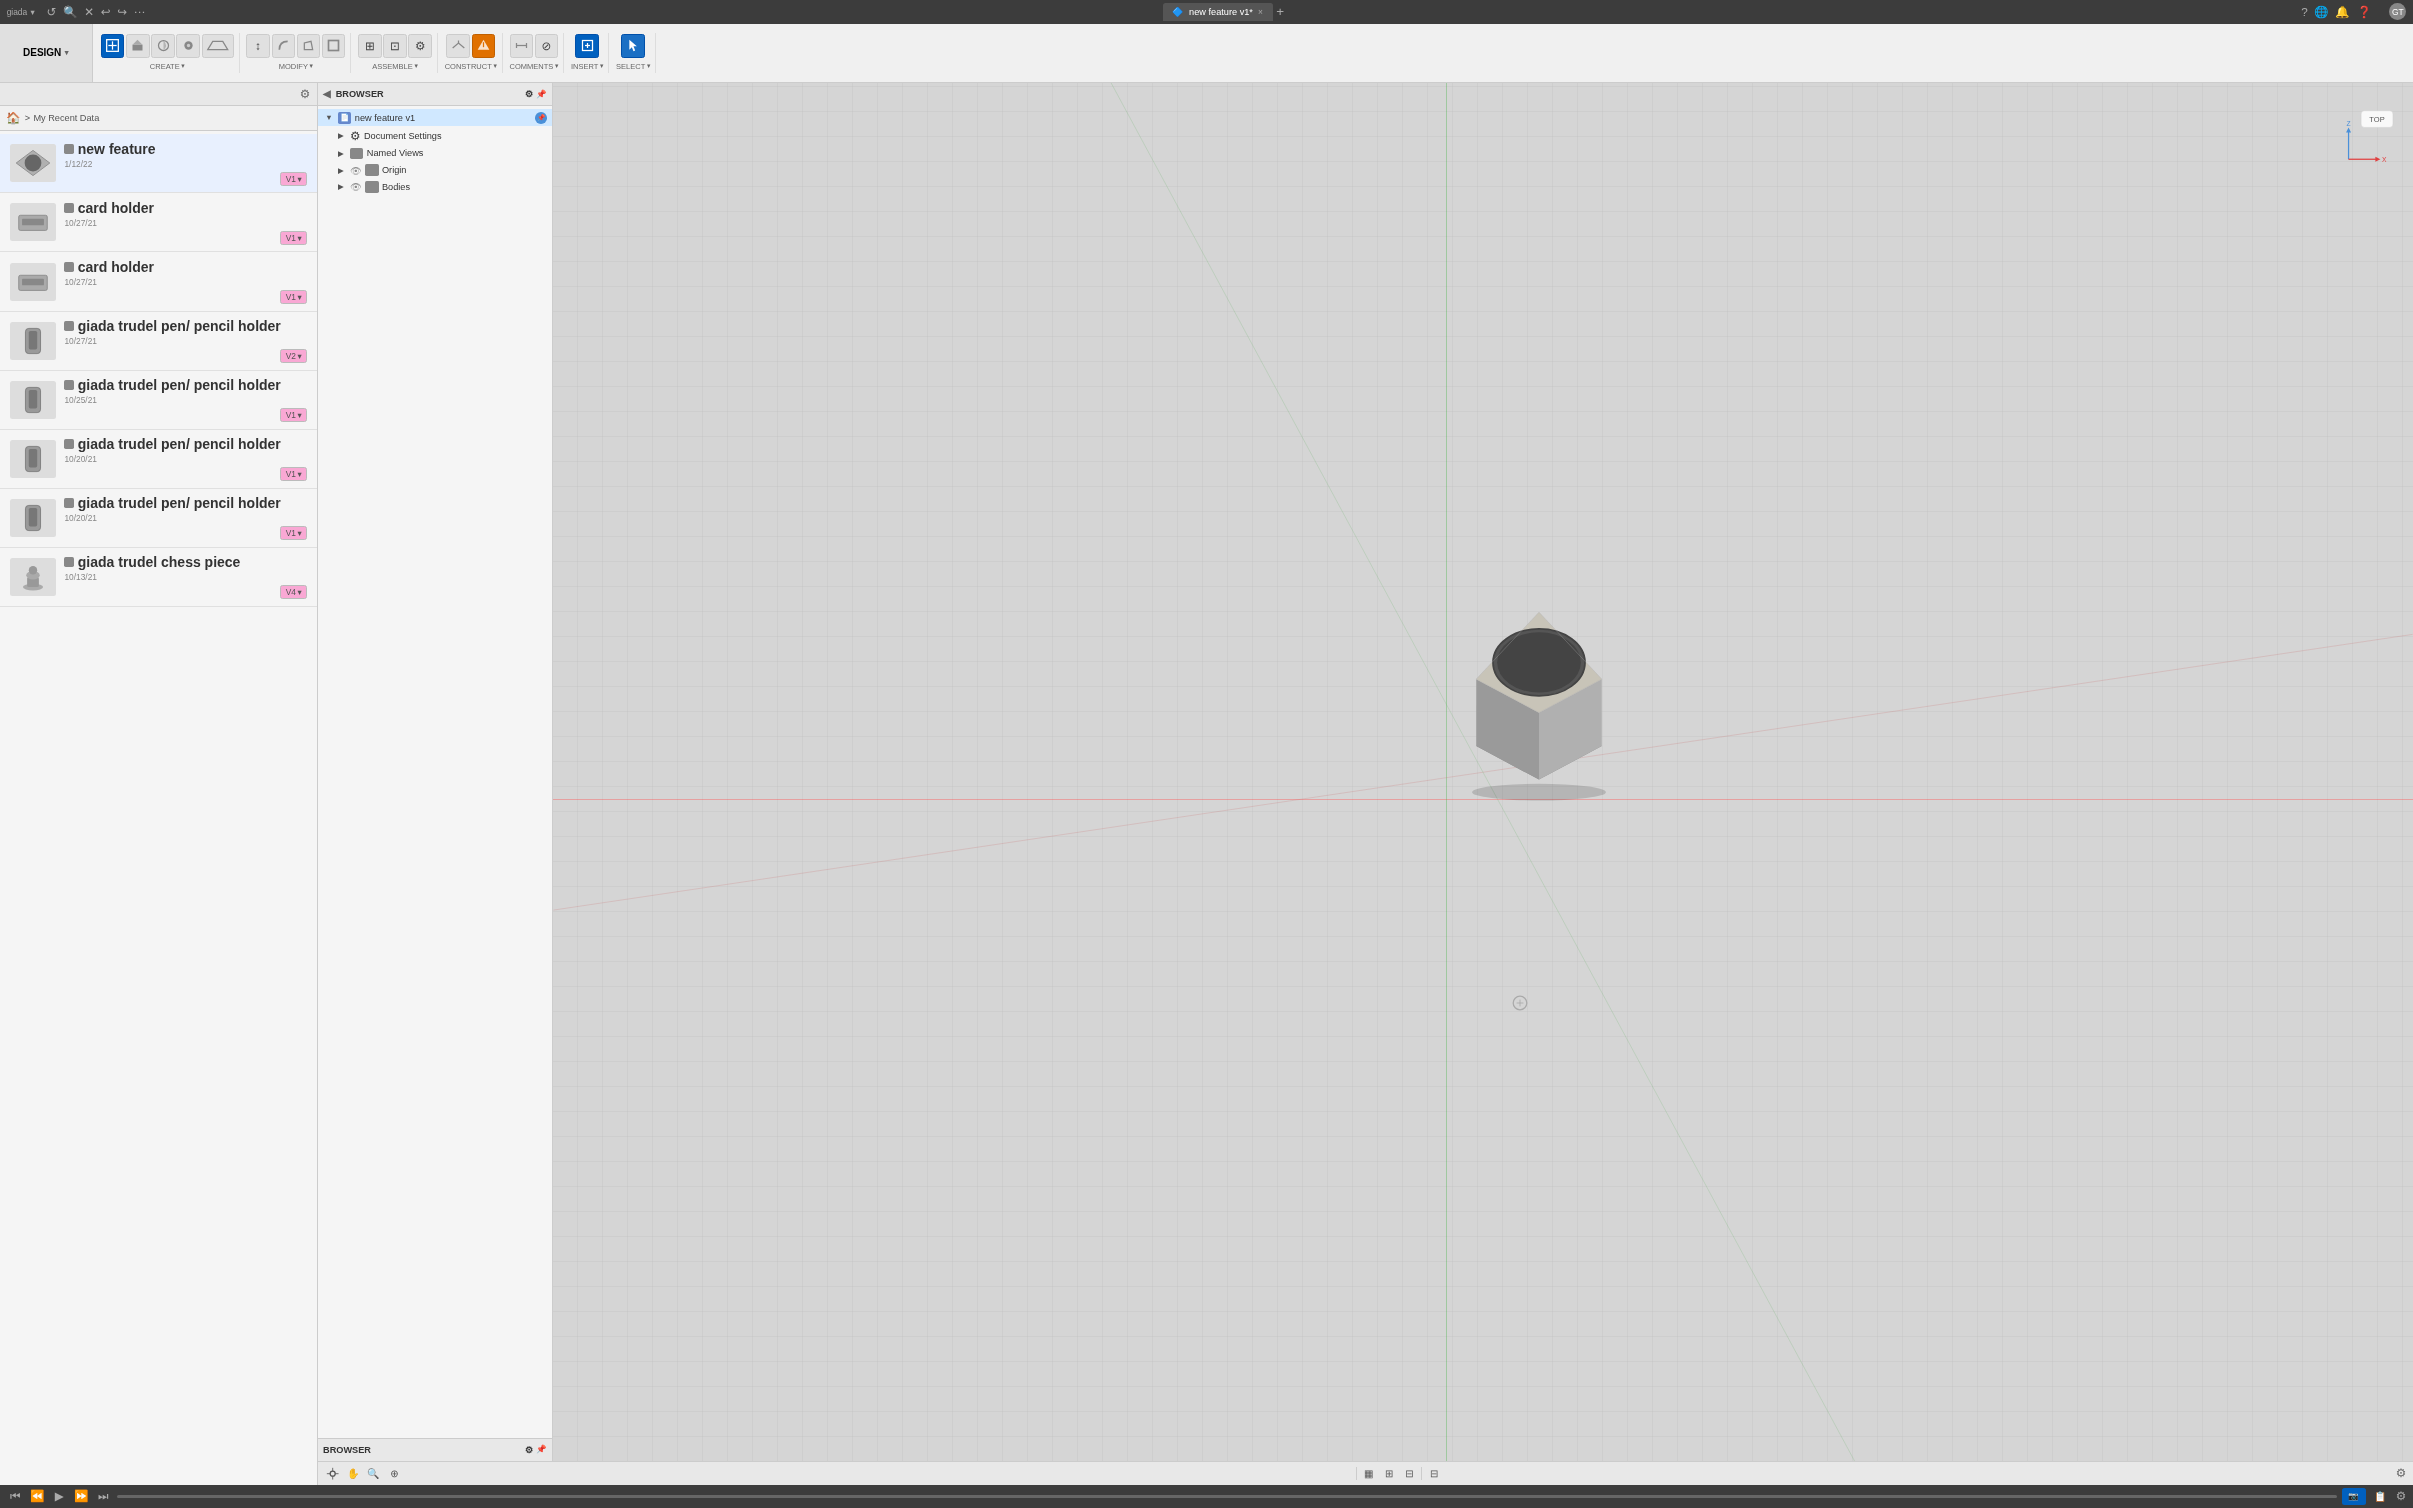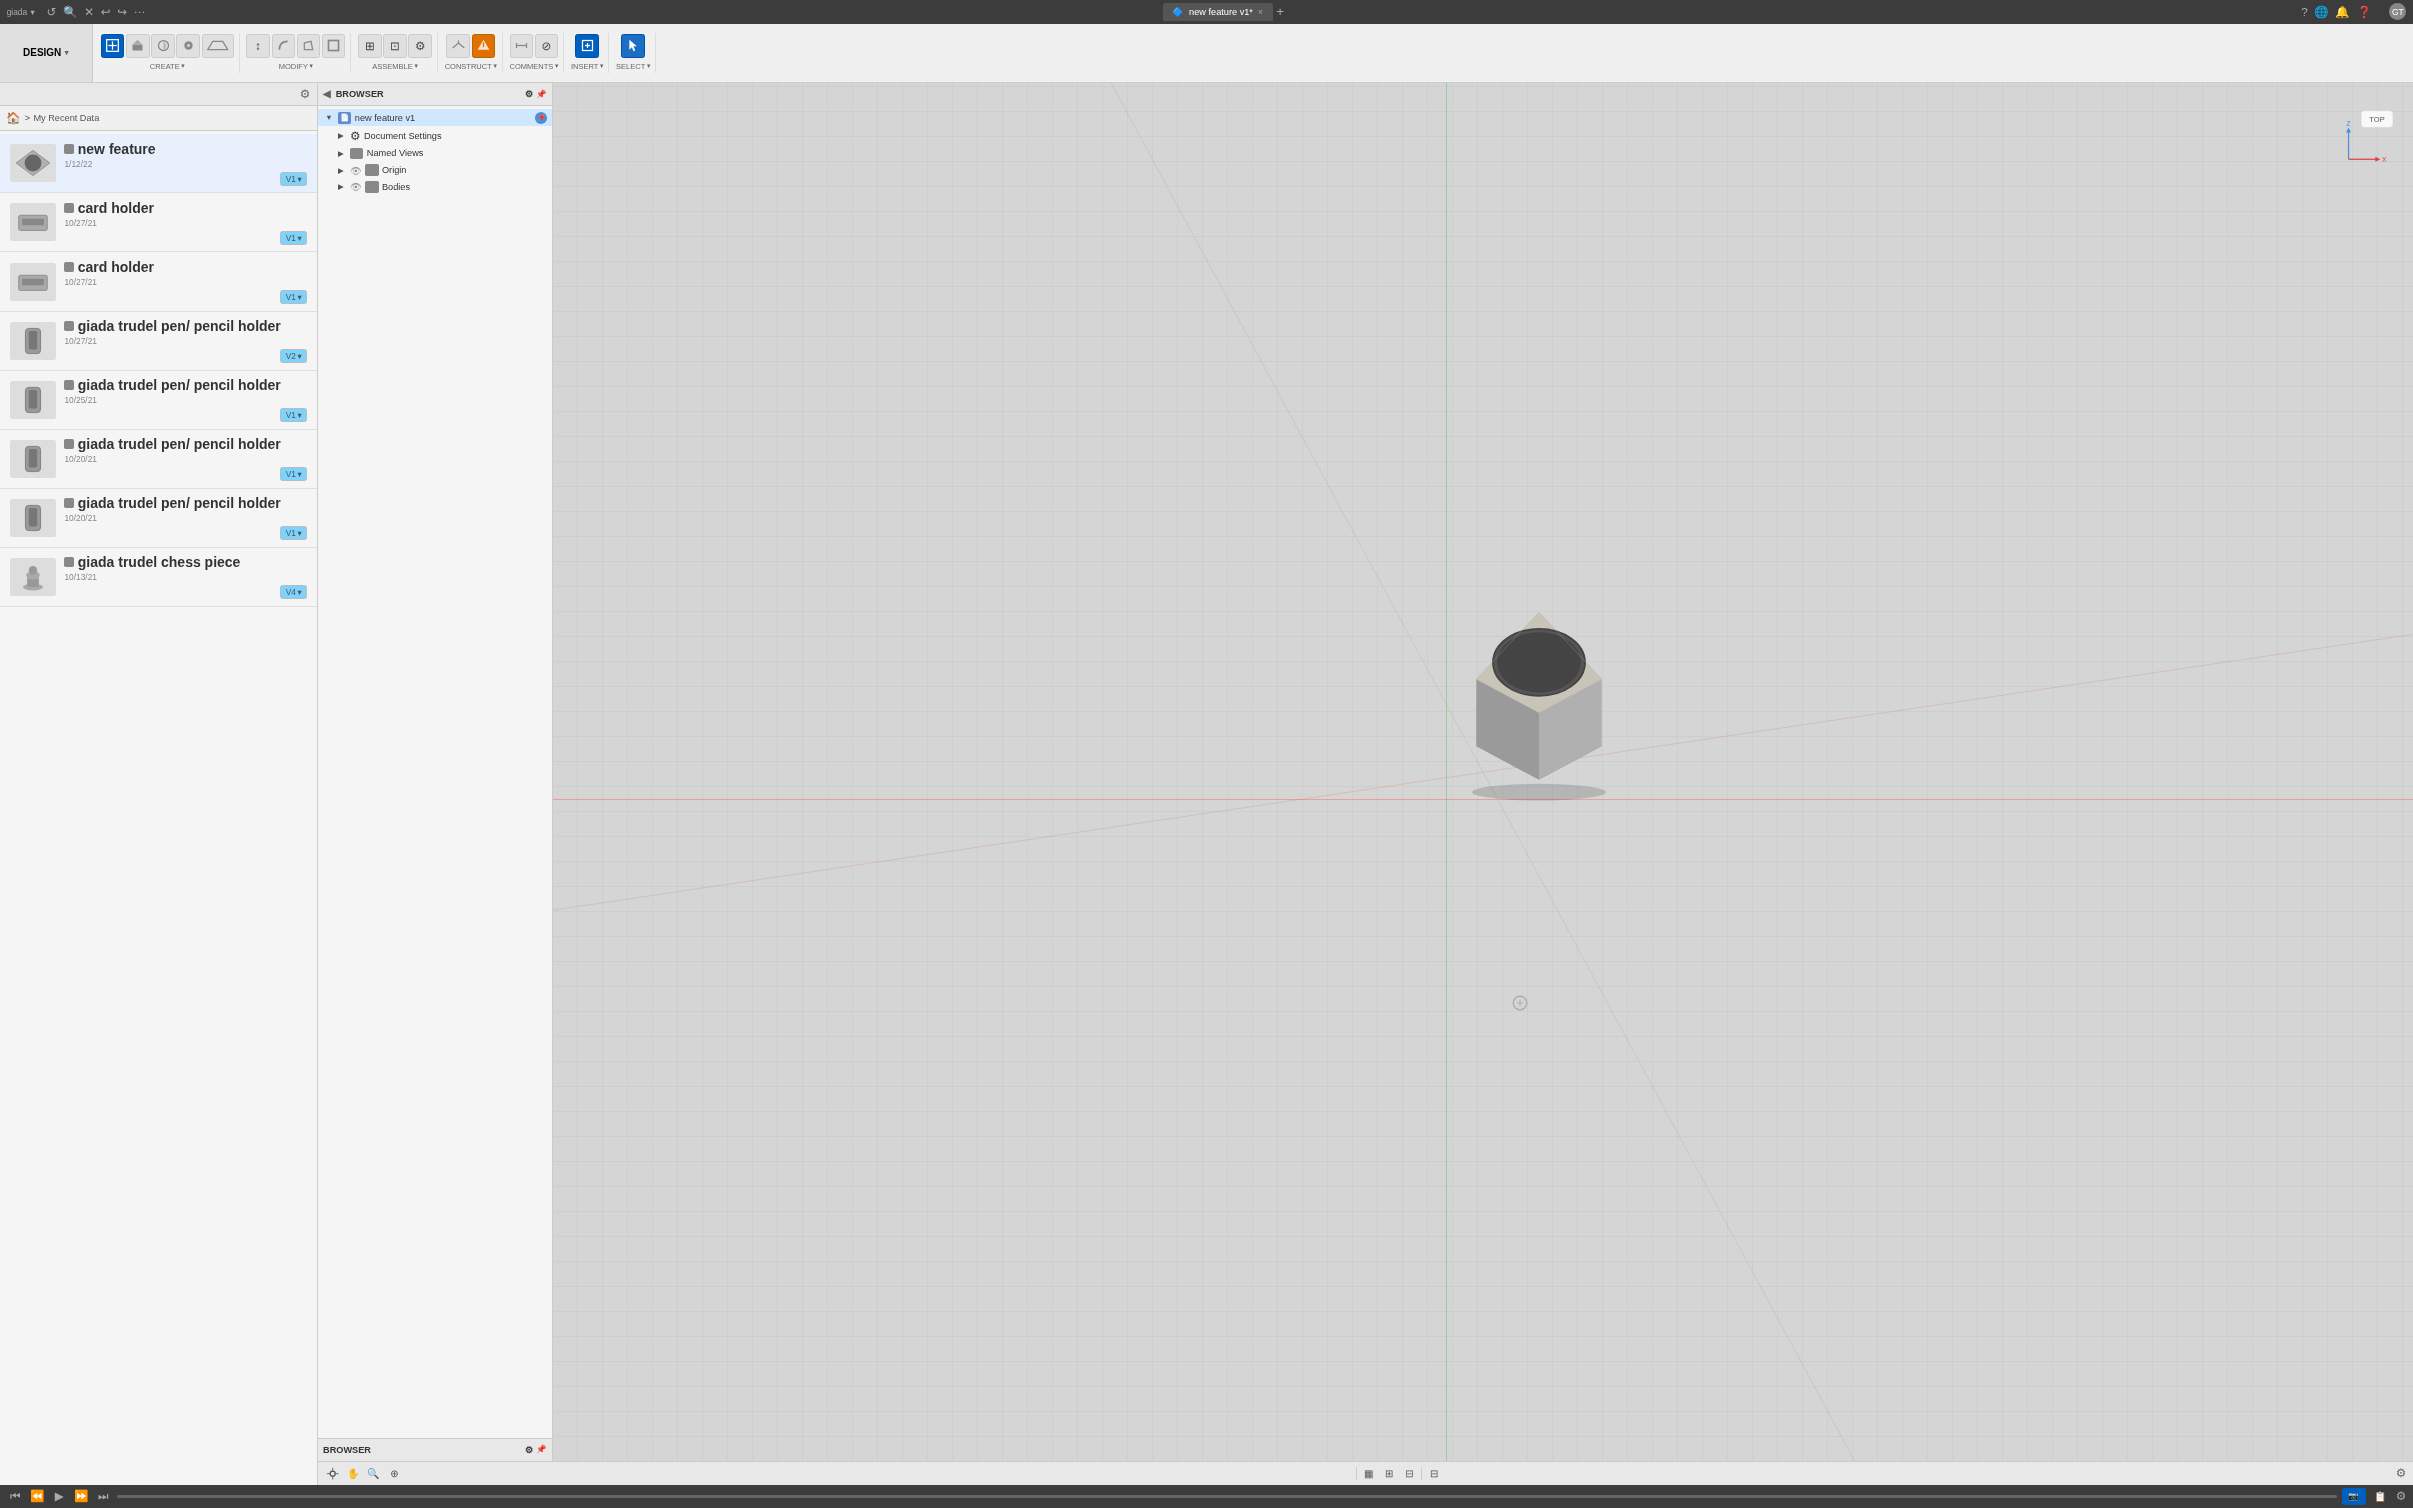--- a/index.html
+++ b/index.html
@@ -45,21 +45,21 @@
     .breadcrumb { display: flex; align-items: center; padding: 5px 6.7px; border-bottom: 0.8px solid #ccc; background: #f0f0f0; gap: 3.4px; font-size: 9.2px; color: #555; }
     .breadcrumb .home-icon { font-size: 11.7px; }
     .recent-list { flex: 1; overflow-y: auto; padding: 3.4px 0; }
     .recent-item { display: flex; align-items: center; padding: 6.7px 10px; border-bottom: 0.8px solid #e0e0e0; gap: 8.4px; cursor: pointer; background: #f5f5f5; }
     .recent-item:first-child { background: #e8f0fe; }
     .item-thumb { width: 46px; height: 38px; background: #ddd; border-radius: 2.5px; display: flex; align-items: center; justify-content: center; flex-shrink: 0; overflow: hidden; }
     .item-info { flex: 1; }
     .item-name { font-size: 14px; font-weight: 600; color: #333; display: flex; align-items: center; gap: 3.4px; }
     .item-date { font-size: 8.4px; color: #888; margin-top: 1.7px; }
     .item-version { display: flex; justify-content: flex-end; margin-top: 3.4px; }
-    .version-badge { font-size: 8.4px; background: #7dd3fc; border: 0.8px solid #bbb; border-radius: 2.5px; padding: 0.8px 4.2px; color: #555; cursor: pointer; display: flex; align-items: center; gap: 1.7px; }
+    .version-badge { font-size: 8.4px; background: #f9a8d4; border: 0.8px solid #bbb; border-radius: 2.5px; padding: 0.8px 4.2px; color: #555; cursor: pointer; display: flex; align-items: center; gap: 1.7px; }
 
     
     #viewport { flex: 1; display: flex; flex-direction: column; position: relative; background: #d8d8d8; }
 
     
     #browser-panel { width: 235px; background: #f5f5f5; border-right: 0.8px solid #ccc; display: flex; flex-direction: column; }
     .browser-header { height: 23.5px; background: #e8e8e8; border-bottom: 0.8px solid #ccc; display: flex; align-items: center; padding: 0 5px; justify-content: space-between; font-size: 9.2px; font-weight: 600; color: #333; }
     .browser-header-right { display: flex; gap: 3.4px; align-items: center; }
     .browser-tree { flex: 1; overflow-y: auto; padding: 3.4px 0; }
     .tree-item { display: flex; align-items: center; padding: 2.5px 5px; cursor: pointer; font-size: 9.2px; color: #333; gap: 3.4px; }

